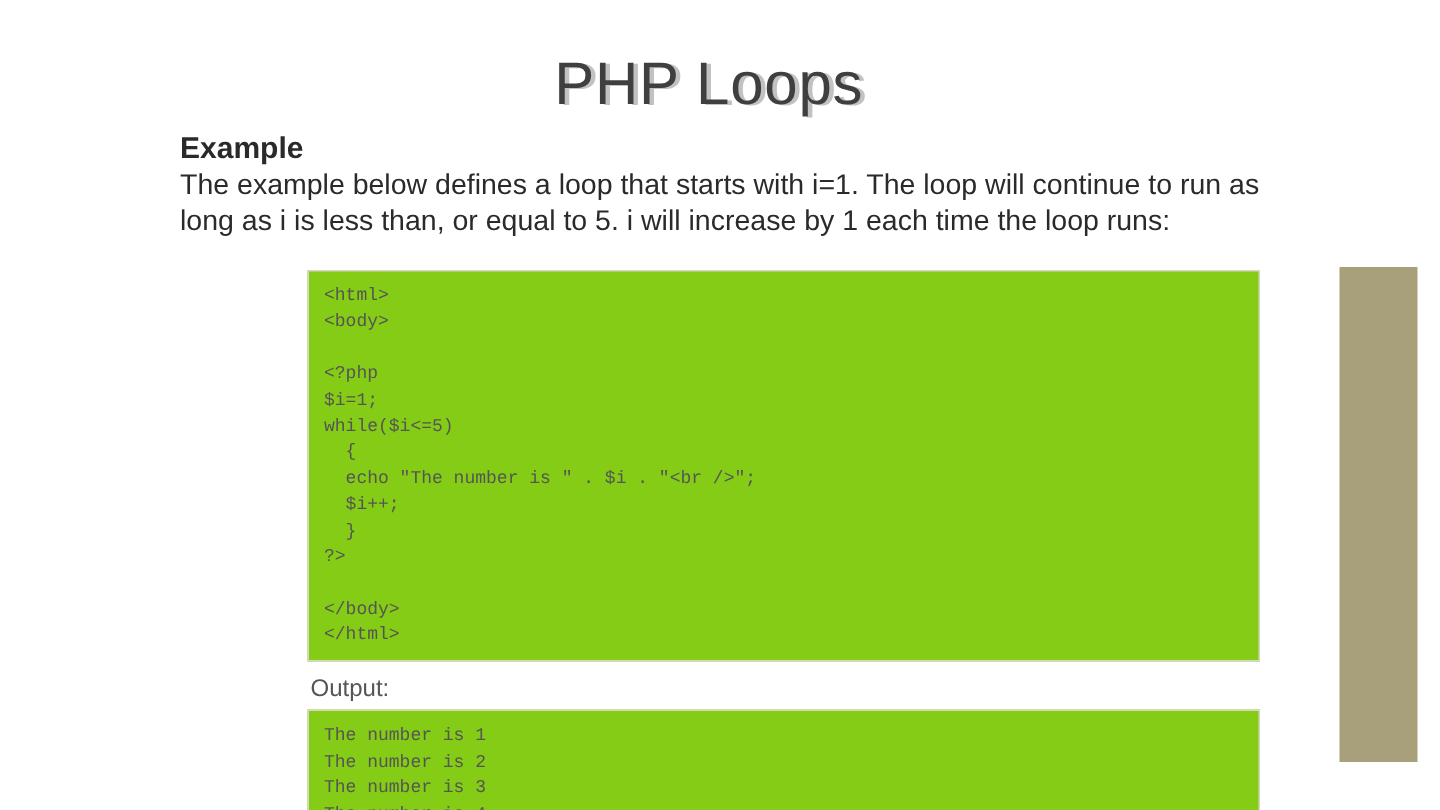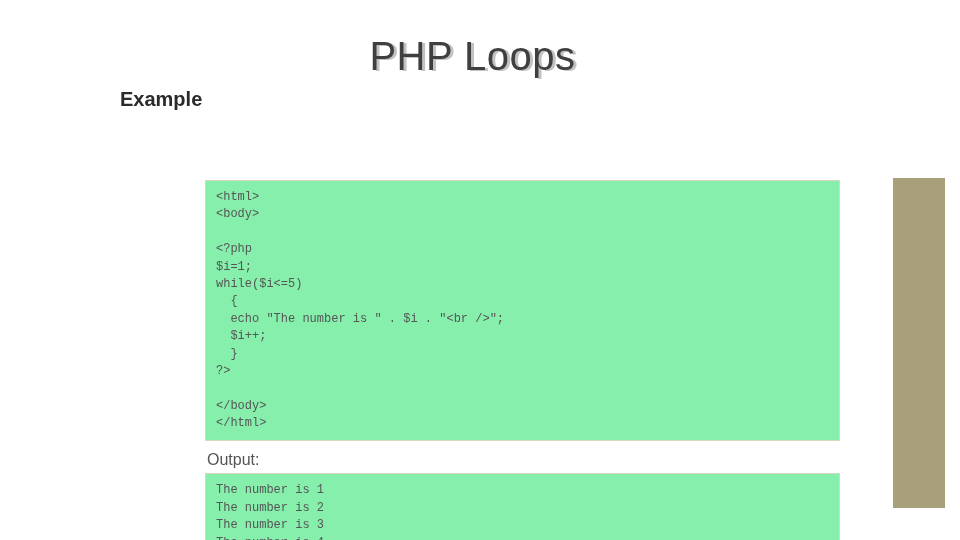--- a/index.html
+++ b/index.html
@@ -58,21 +58,21 @@
     color: #2a2a2a;
   }
   .code-img {
     position: absolute;
     top: 180px;
     left: 205px;
     width: 635px;
   }
   .code-box {
     border: 1px solid #d8d8c0;
-    background: #86efac;
+    background: #84cc16;
     padding: 8px 10px;
     font-family: Consolas, "Courier New", monospace;
     font-size: 12px;
     line-height: 1.45;
     color: #555;
     white-space: pre;
     box-sizing: border-box;
   }
   .output-label {
     margin: 10px 0 4px 2px;
@@ -94,20 +94,21 @@
 
 <div class="slide">
 
   <div class="title">
     <span class="shadow">PHP Loops</span>
     <span class="front">PHP Loops</span>
   </div>
 
   <div class="example-heading">Example</div>
 
+  <div class="description">The example below defines a loop that starts with i=1. The loop will continue to run as long as i is less than, or equal to 5. i will increase by 1 each time the loop runs:</div>
 
   <div class="code-img">
     <div class="code-box">&lt;html&gt;
 &lt;body&gt;
 
 &lt;?php
 $i=1;
 while($i&lt;=5)
   {
   echo "The number is " . $i . "&lt;br /&gt;";

